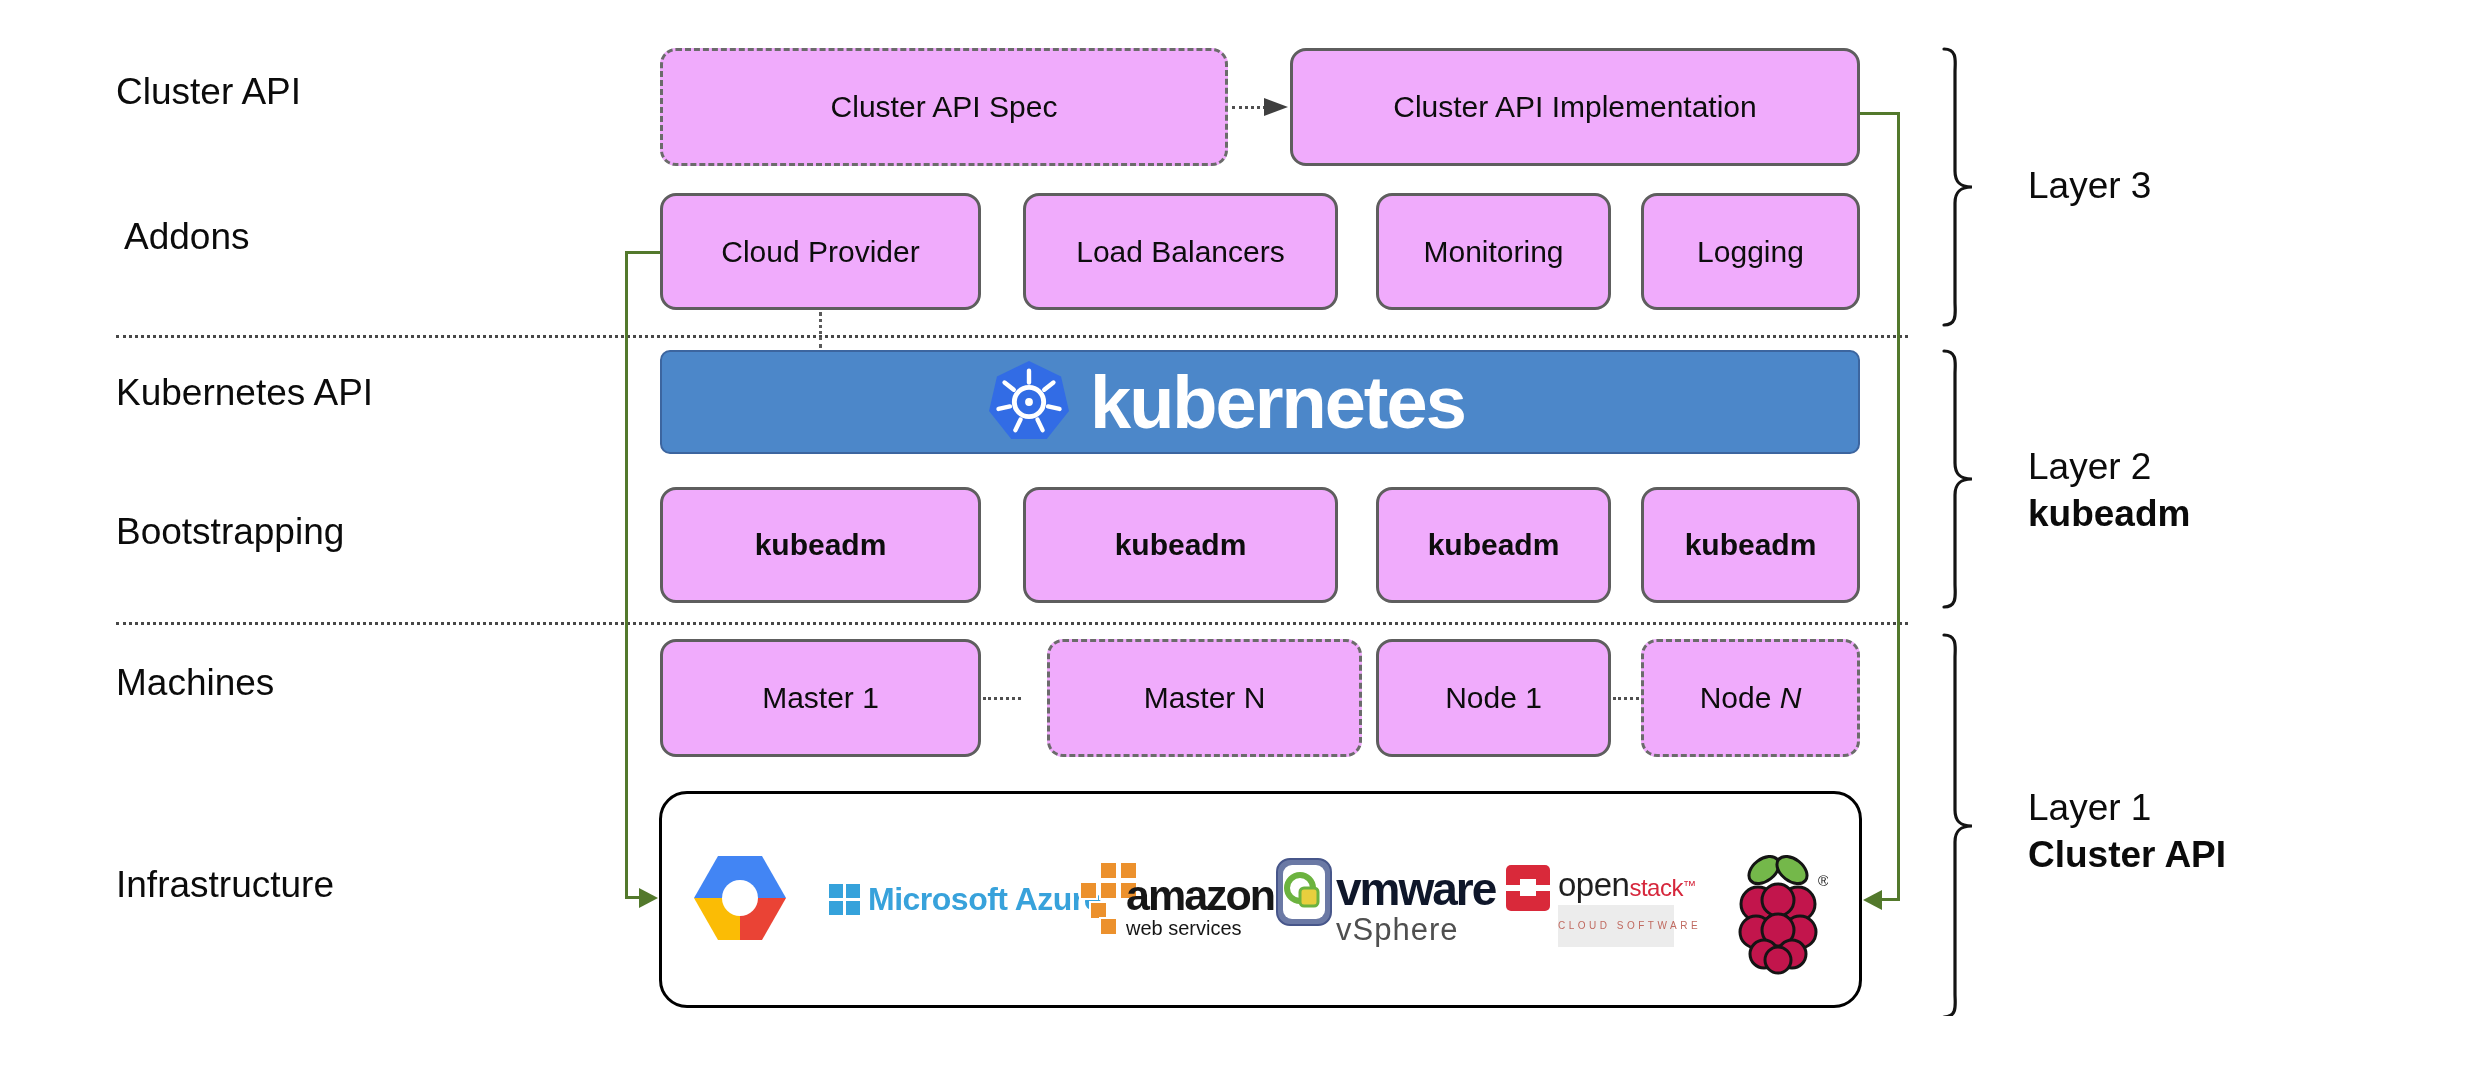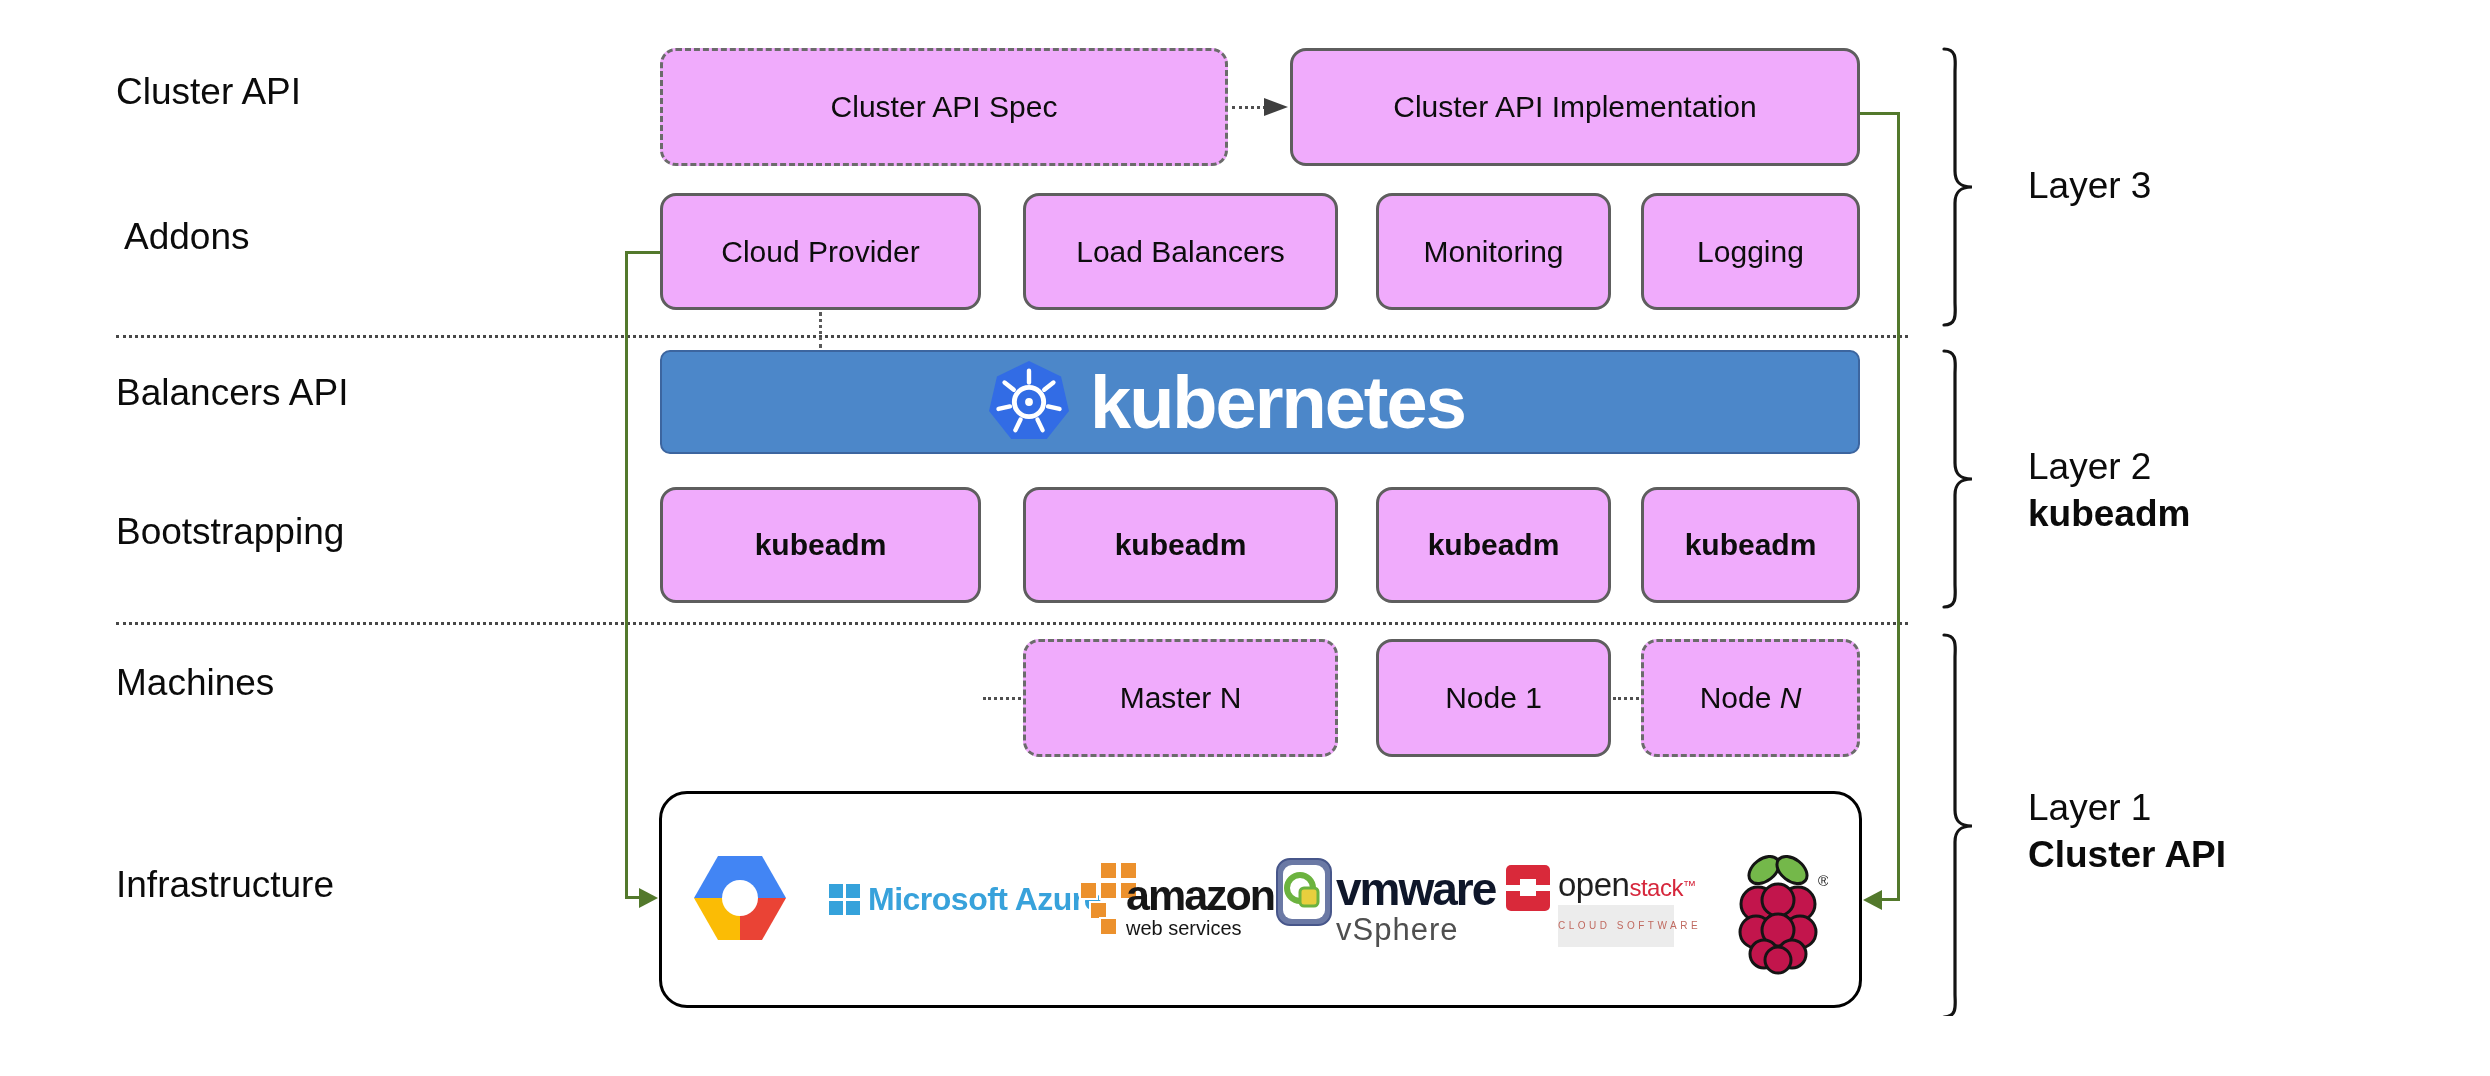--- a/index.html
+++ b/index.html
@@ -51,21 +51,21 @@
   .ostack-bar{margin-top:4px;width:116px;background:#ececec;text-align:center;
        font-size:10px;letter-spacing:3.5px;color:#c06a60;padding:16px 0;}
 </style>
 </head>
 <body>
 
 <div id="stage">
 
   <div class="rlabel" style="left:116px;top:92px">Cluster API</div>
   <div class="rlabel" style="left:124px;top:237px">Addons</div>
-  <div class="rlabel" style="left:116px;top:393px">Balancers API</div>
+  <div class="rlabel" style="left:116px;top:393px">Kubernetes API</div>
   <div class="rlabel" style="left:116px;top:532px">Bootstrapping</div>
   <div class="rlabel" style="left:116px;top:683px">Machines</div>
   <div class="rlabel" style="left:116px;top:885px">Infrastructure</div>
 
   <div class="box dashedbox" style="left:660px;top:48px;width:568px;height:118px">
     <span>Cluster API Spec</span>
   </div>
   <div class="box" style="left:1290px;top:48px;width:570px;height:118px">
     <span>Cluster API Implementation</span>
   </div>
@@ -113,21 +113,24 @@
   <div class="box bold" style="left:1023px;top:487px;width:315px;height:116px">
     <span>kubeadm</span>
   </div>
   <div class="box bold" style="left:1376px;top:487px;width:235px;height:116px">
     <span>kubeadm</span>
   </div>
   <div class="box bold" style="left:1641px;top:487px;width:219px;height:116px">
     <span>kubeadm</span>
   </div>
 
-  <div class="box dashedbox" style="left:1023px;top:639px;width:315px;height:118px">
+  <div class="box" style="left:660px;top:639px;width:321px;height:118px">
+    <span>Master 1</span>
+  </div>
+  <div class="box dashedbox" style="left:1047px;top:639px;width:315px;height:118px">
     <span>Master N</span>
   </div>
   <div class="box" style="left:1376px;top:639px;width:235px;height:118px">
     <span>Node 1</span>
   </div>
   <div class="box dashedbox" style="left:1641px;top:639px;width:219px;height:118px">
     <span style="white-space:pre">Node </span>
       <i>N</i>
   </div>
   <div class="hdot" style="left:983px;top:697px;width:38px"></div>

